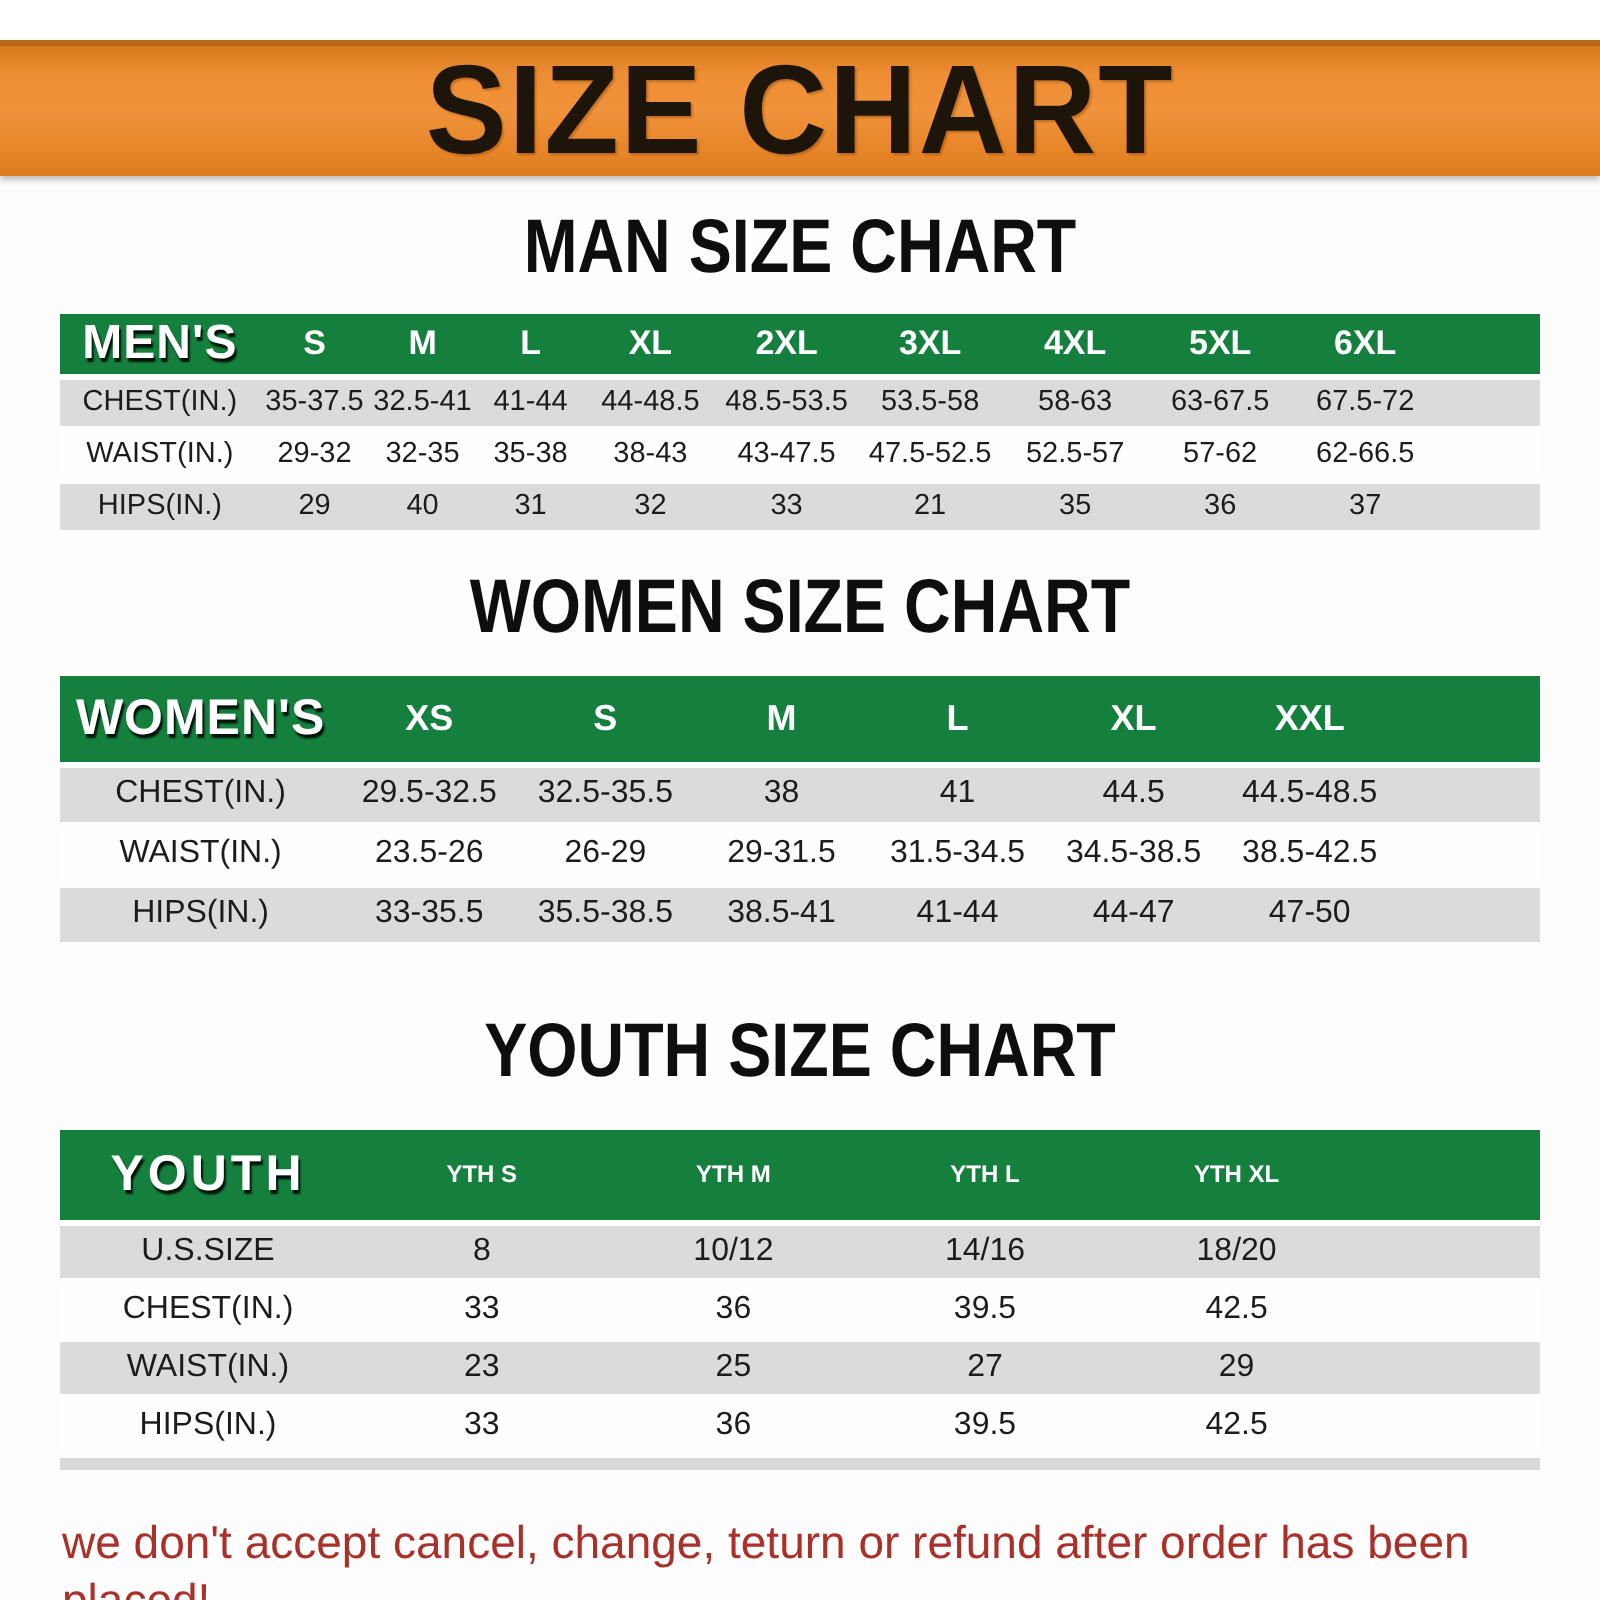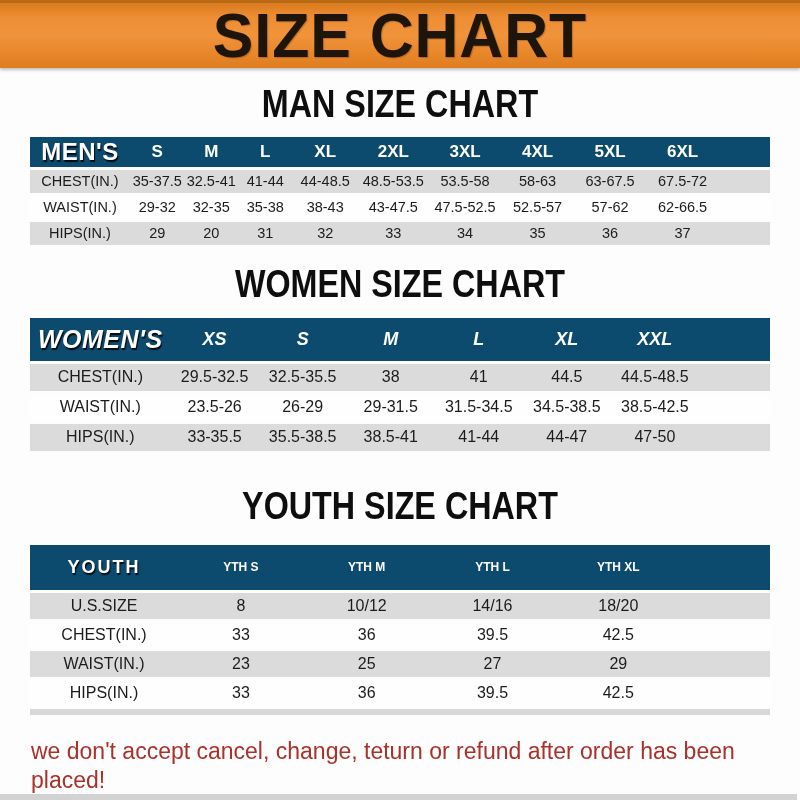--- a/index.html
+++ b/index.html
@@ -10,20 +10,21 @@
   .page{position:relative;width:800px;height:800px;background:#fdfdfd;}
 
   
   .banner{
     height:68px;
     background:linear-gradient(180deg,#d97a1e 0%,#ee8e34 22%,#f0933b 50%,#e8862a 78%,#dd7d20 100%);
     border-top:3px solid #b96a15;
     box-sizing:border-box;
     display:flex;align-items:center;justify-content:center;
     box-shadow:0 2px 3px rgba(0,0,0,.25);
+    margin-top:20px;
   }
   .banner-title{
     font-size:62px;font-weight:700;color:#1d1509;
     letter-spacing:1px;line-height:1;
     transform:scale(.98,1.02);
     text-shadow:1px 1px 1px rgba(120,60,0,.4);
   }
 
   
   .section-title{
@@ -33,41 +34,41 @@
   .st-man{margin-top:17px;margin-bottom:9px;}
   .st-women{margin-top:17px;margin-bottom:10px;}
   .st-youth{margin-top:33px;margin-bottom:15px;}
 
   
   .size-table{
     width:740px;margin:0 auto;table-layout:fixed;
     border-collapse:separate;border-spacing:0 3px;
   }
   .size-table th{
-    background:#0c4a6e;color:#fff;font-weight:700;
+    background:#15803d;color:#fff;font-weight:700;
     text-align:center;vertical-align:middle;padding:0;
   }
   .size-table td{
     text-align:center;vertical-align:middle;color:#1c1c1c;padding:0;
   }
   .size-table tbody tr:nth-child(odd) td{background:#dbdbdb;}
   .size-table tbody tr:nth-child(even) td{background:#fefefe;}
   th.c-label{text-shadow:1px 2px 1px rgba(0,0,0,.85);}
 
   
   .t0 th{height:30px;font-size:17px;}
   .t0 th.c-label{font-size:24px;letter-spacing:.5px;}
   .t0 td{height:23px;font-size:14.5px;}
   
-  .t1 th{height:43px;font-size:18px;font-style:italic;}
+  .t1 th{height:43px;font-size:18px;}
   .t1 th.c-label{font-size:25px;letter-spacing:.5px;}
   .t1 td{height:27px;font-size:16px;}
   
   .t2 th{height:45px;font-size:12px;}
-  .t2 th.c-label{font-size:18px;letter-spacing:2px;}
+  .t2 th.c-label{font-size:25px;letter-spacing:2px;}
   .t2 td{height:26px;font-size:16px;text-align:center;}
   .t2{border-bottom:6px solid #d8d8d8;}
 
   
   .notice{margin-top:22px;padding-left:31px;}
   .notice p{margin:0 0 3px 0;font-size:23px;line-height:29px;color:#a93129;}
 
   .bottom-strip{
     position:absolute;left:0;bottom:0;width:797px;height:6px;background:#d2d2d2;
   }
@@ -135,25 +136,25 @@
             <td class="c-data">43-47.5</td>
             <td class="c-data">47.5-52.5</td>
             <td class="c-data">52.5-57</td>
             <td class="c-data">57-62</td>
             <td class="c-data">62-66.5</td>
             <td class="c-spacer"></td>
           </tr>
           <tr>
             <td class="c-label">HIPS(IN.)</td>
             <td class="c-data">29</td>
-            <td class="c-data">20</td>
+            <td class="c-data">40</td>
             <td class="c-data">31</td>
             <td class="c-data">32</td>
             <td class="c-data">33</td>
-            <td class="c-data">34</td>
+            <td class="c-data">21</td>
             <td class="c-data">35</td>
             <td class="c-data">36</td>
             <td class="c-data">37</td>
             <td class="c-spacer"></td>
           </tr>
         </tbody>
       </table>
   </section>
 
   <section>

